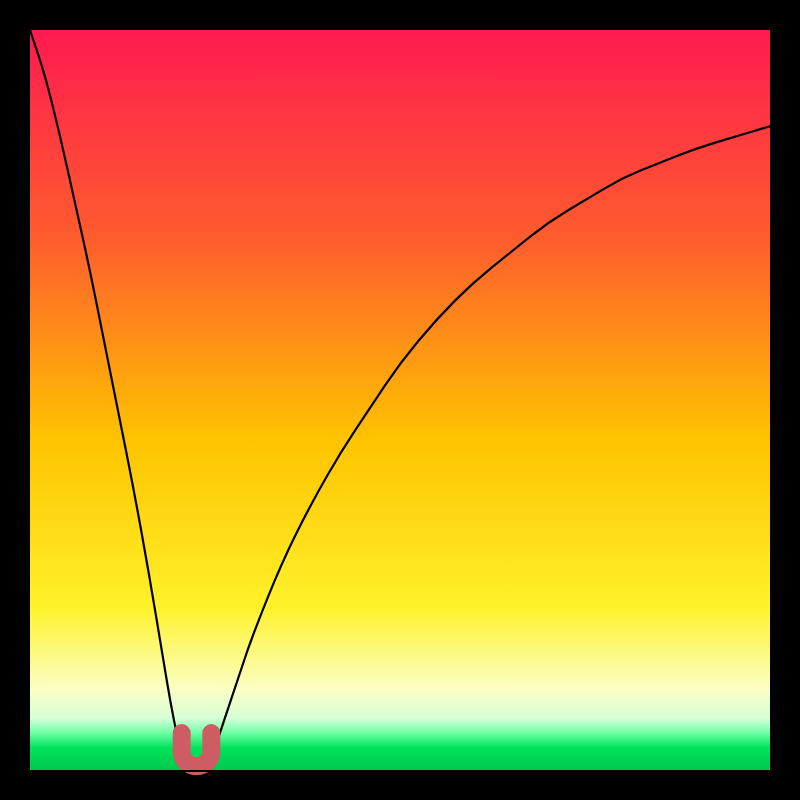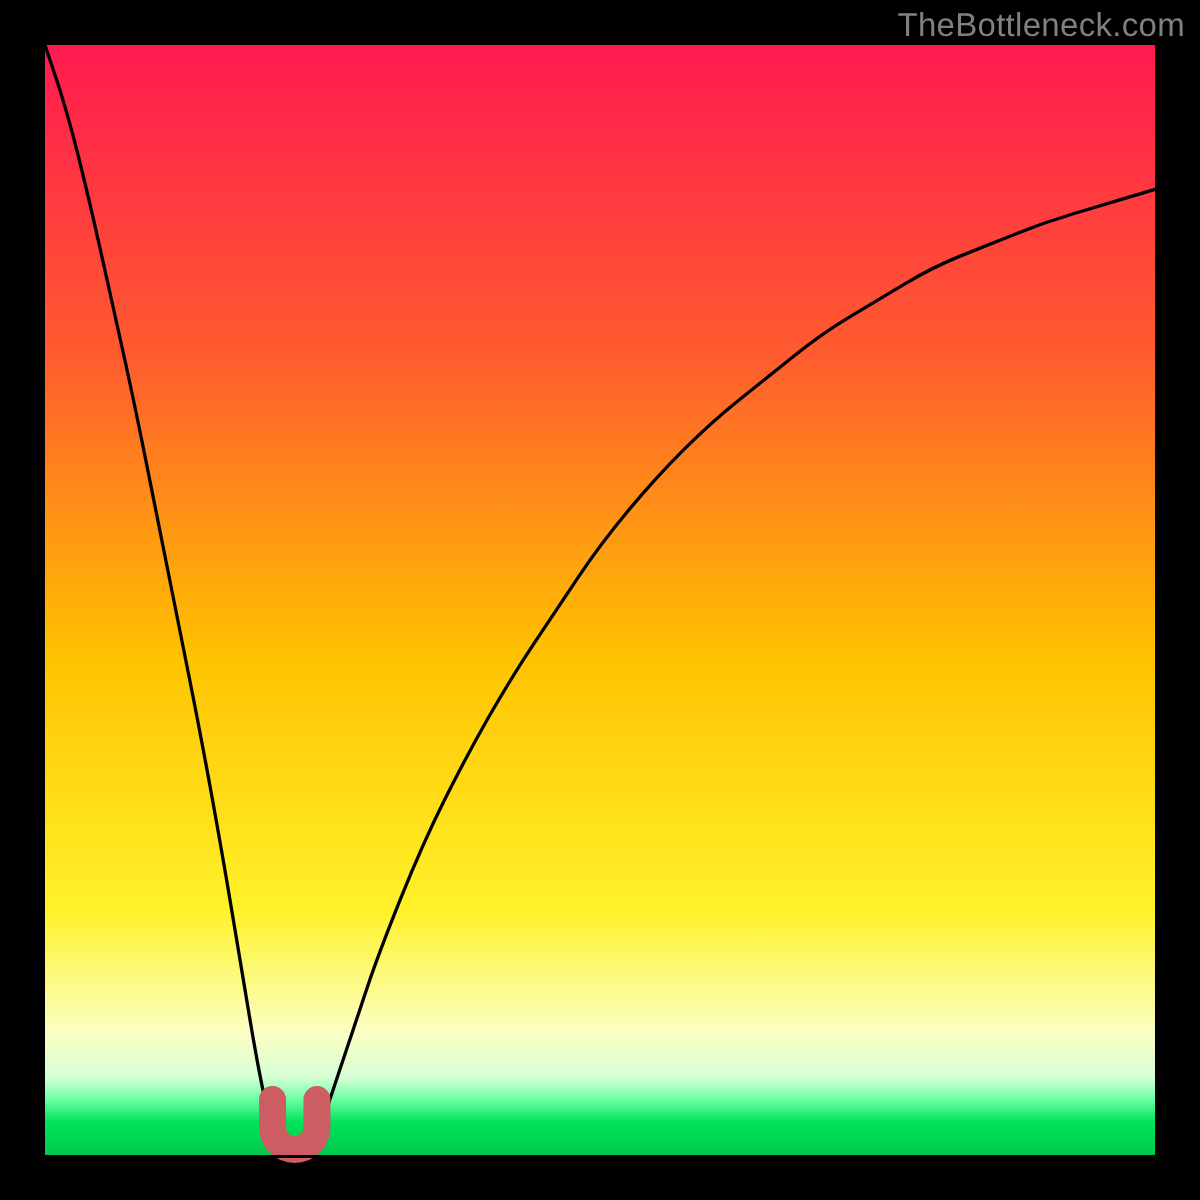--- a/index.html
+++ b/index.html
@@ -48,14 +48,13 @@
           <stop offset="95%" stop-color="#6dffa6"></stop>
           <stop offset="97%" stop-color="#00e35a"></stop>
           <stop offset="100%" stop-color="#00c94d"></stop>
         </linearGradient>
       </defs>
       <rect x="30" y="30" width="740" height="740" fill="url(#bg-grad)"></rect>
       <path d="M 30.00 30.00 Q 30.00 30.00 37.40 52.20 Q 44.80 74.40 52.20 104.00 Q 59.60 133.60 67.00 166.90 Q 74.40 200.20 81.80 233.50 Q 89.20 266.80 96.60 303.80 Q 104.00 340.80 111.40 377.80 Q 118.80 414.80 126.20 451.80 Q 133.60 488.80 141.00 529.50 Q 148.40 570.20 155.80 614.60 Q 163.20 659.00 166.90 681.20 Q 170.60 703.40 174.30 721.90 Q 178.00 740.40 181.70 751.50 Q 185.40 762.60 189.10 766.30 Q 192.80 770.00 196.50 770.00 Q 200.20 770.00 203.90 766.30 Q 207.60 762.60 211.30 755.20 Q 215.00 747.80 218.70 736.70 Q 222.40 725.60 229.80 703.40 Q 237.20 681.20 244.60 659.00 Q 252.00 636.80 266.80 599.80 Q 281.60 562.80 296.40 533.20 Q 311.20 503.60 326.00 477.70 Q 340.80 451.80 355.60 429.60 Q 370.40 407.40 385.20 385.20 Q 400.00 363.00 418.50 340.80 Q 437.00 318.60 455.50 300.10 Q 474.00 281.60 492.50 266.80 Q 511.00 252.00 529.50 237.20 Q 548.00 222.40 566.50 211.30 Q 585.00 200.20 603.50 189.10 Q 622.00 178.00 640.50 170.60 Q 659.00 163.20 677.50 155.80 Q 696.00 148.40 714.50 142.85 Q 733.00 137.30 751.50 131.75 T 770.00 126.20" fill="none" stroke="#000000" stroke-width="2.2" stroke-linecap="round" stroke-linejoin="round"></path>
       <path d="M 181.70 733.00 L 181.70 751.50 A 14.80 14.80 0 0 0 211.30 751.50 L 211.30 733.00" fill="none" stroke="#cd5d63" stroke-width="18" stroke-linecap="round" stroke-linejoin="round"></path>
       <rect x="29" y="29" width="742" height="742" fill="none" stroke="#000" stroke-width="2"></rect>
     </svg>
-  <div class="watermark">TheBottleneck.com</div>
 </div>
 
 </body></html>

